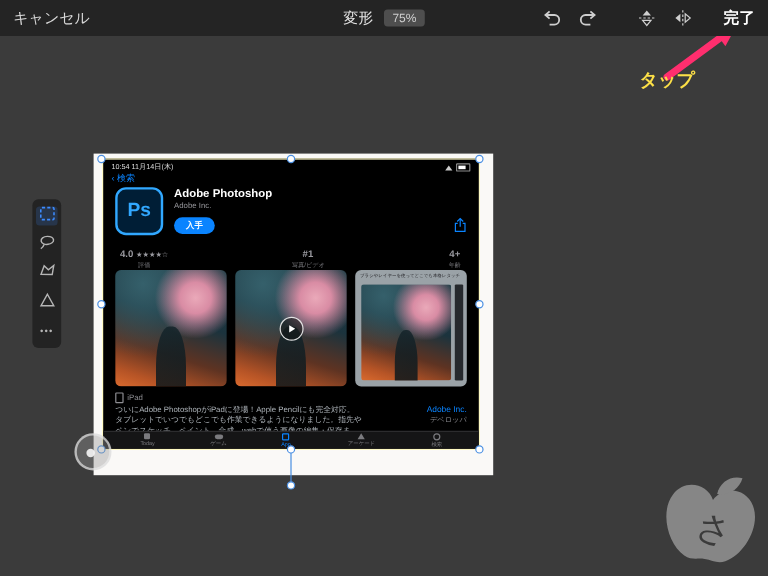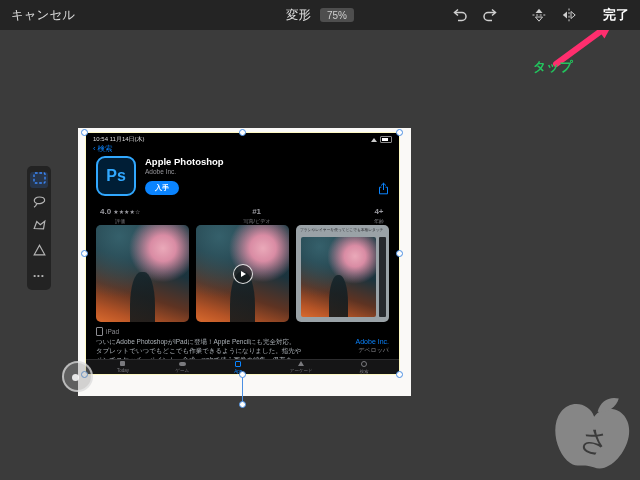--- a/index.html
+++ b/index.html
@@ -36,21 +36,21 @@
 
   
   .touch { position:absolute; left:62px; top:361px; width:31px; height:31px; border-radius:50%;
            background:rgba(150,150,150,.40); border:2px solid rgba(235,235,235,.65);
            box-sizing:border-box; z-index:8; }
   .touch::after { content:""; position:absolute; left:8px; top:11px; width:7px; height:7px;
                   border-radius:50%; background:rgba(255,255,255,.85); }
 
   
   .annot { position:absolute; left:0; top:0; z-index:9; pointer-events:none; }
-  .tap-label { position:absolute; left:533px; top:58px; color:#22c55e; font-size:13px;
+  .tap-label { position:absolute; left:533px; top:58px; color:#fde047; font-size:15px;
                font-weight:bold; z-index:9;text-align:right; }
 
   
   .watermark { position:absolute; left:546px; top:392px; z-index:3; opacity:.82; }
 
   
   .e-status { position:absolute; top:2px; left:7px; right:7px; display:flex; justify-content:space-between;
               align-items:center; font-size:6px; color:#ddd; }
   .e-status-right { display:flex; align-items:center; gap:3px; }
   .e-wifi { width:0; height:0; border-left:3.5px solid transparent; border-right:3.5px solid transparent;
@@ -170,21 +170,21 @@
       <span>10:54 11月14日(木)</span>
       <span class="e-status-right">
         <span class="e-wifi"></span>
         <span class="e-batt"></span>
       </span>
     </div>
     <div class="e-nav">‹ 検索</div>
     <div class="e-header">
       <div class="e-psicon">Ps</div>
       <div class="e-appinfo">
-        <div class="e-title">Apple Photoshop</div>
+        <div class="e-title">Adobe Photoshop</div>
         <div class="e-dev">Adobe Inc.</div>
         <span class="e-get">入手</span>
       </div>
       <span class="e-share">
         <svg width="11" height="13" viewBox="0 0 11 13">
             <path d="M5.5 1.2 V8" fill="none" stroke="#0a84ff" stroke-width="1"></path>
             <path d="M3 3.6 L5.5 1.2 L8 3.6" fill="none" stroke="#0a84ff" stroke-width="1"></path>
             <path d="M3.4 5.2 H1.5 V11.8 H9.5 V5.2 H7.6" fill="none" stroke="#0a84ff" stroke-width="1"></path>
           </svg>
       </span>

